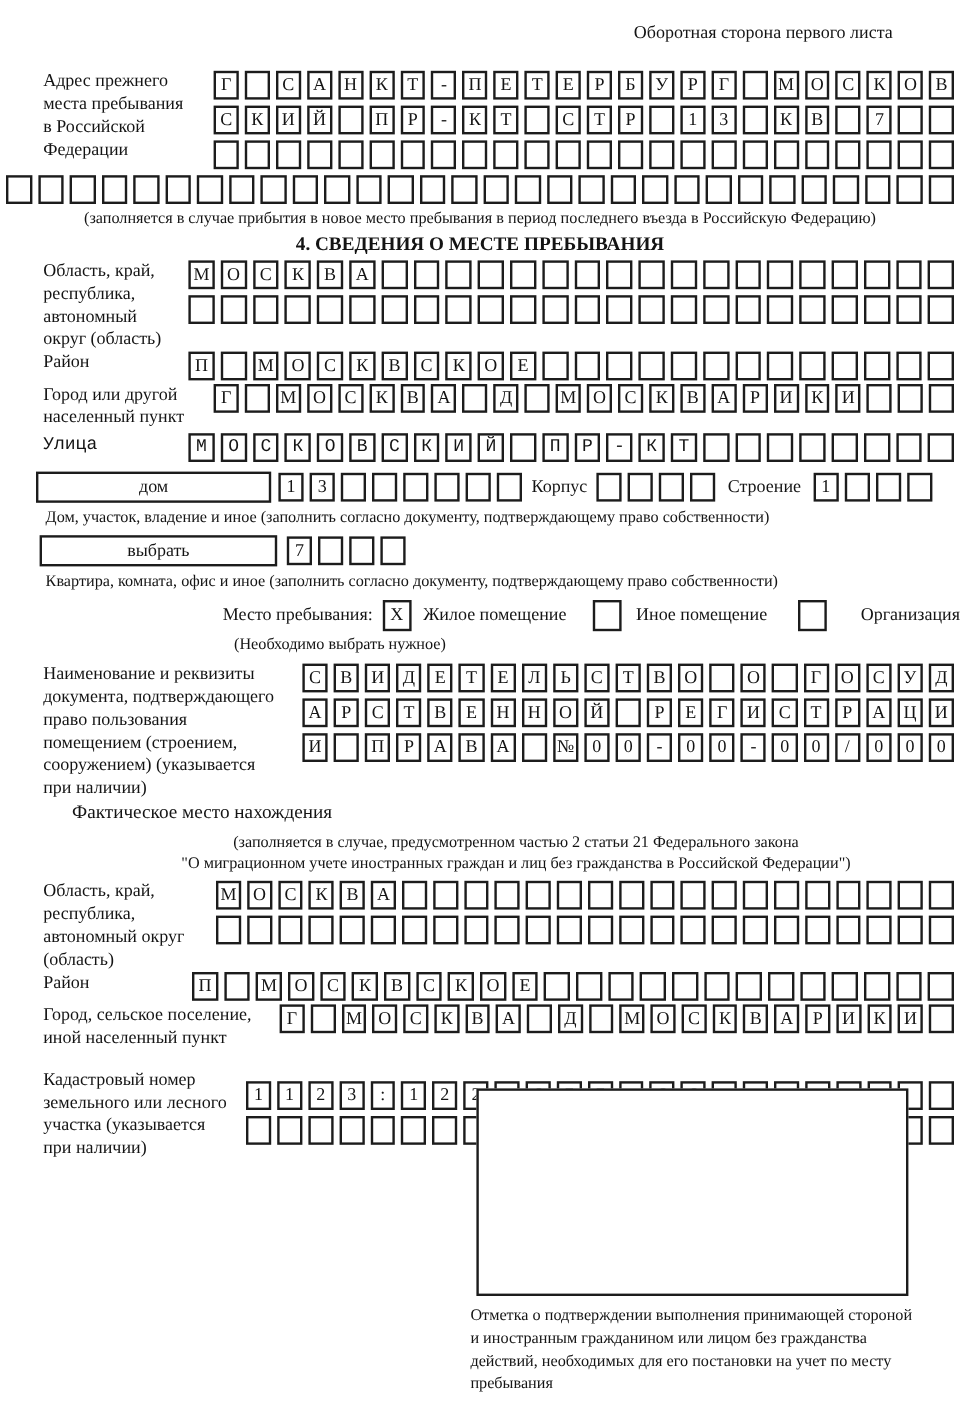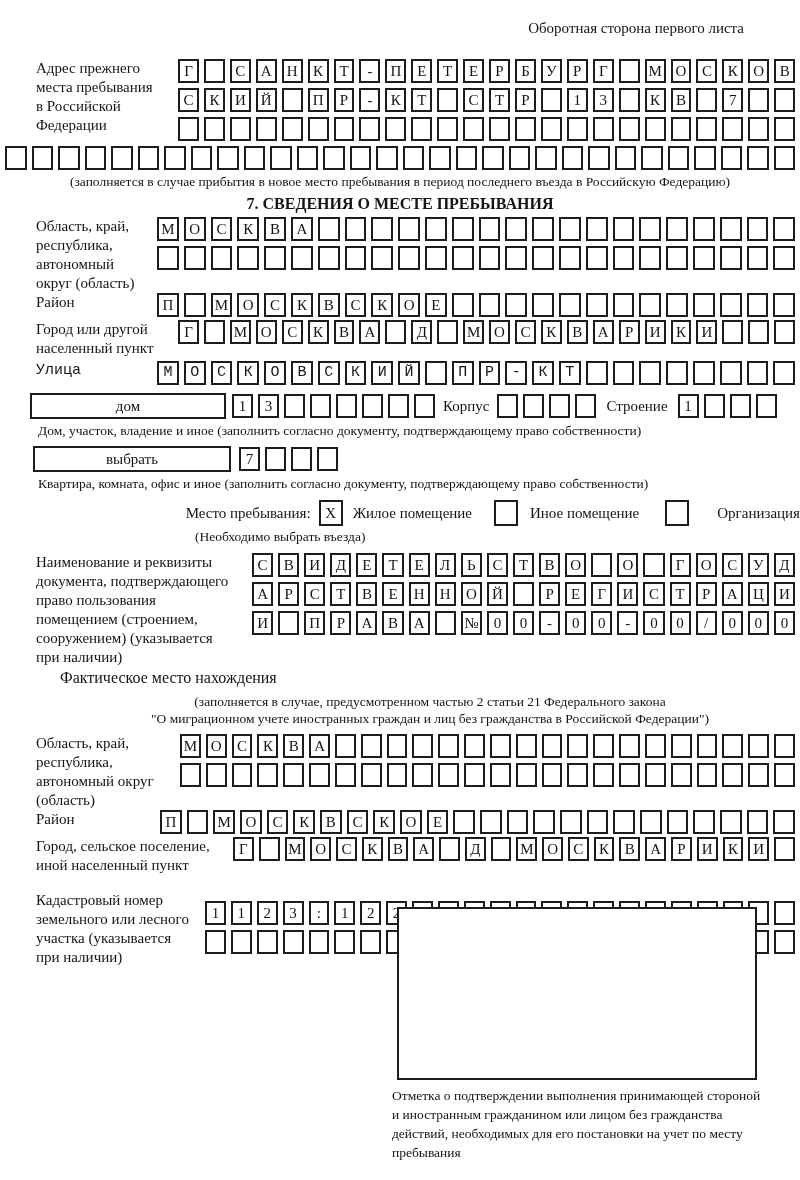--- a/index.html
+++ b/index.html
@@ -177,21 +177,21 @@
       <span class="cell"></span>
       <span class="cell"></span>
       <span class="cell"></span>
       <span class="cell"></span>
       <span class="cell"></span>
       <span class="cell"></span>
       <span class="cell"></span>
     </div>
   <div class="cap center">(заполняется в случае прибытия в новое место пребывания в период последнего въезда в Российскую Федерацию)</div>
 
-  <div class="sec-title">7. СВЕДЕНИЯ О МЕСТЕ ПРЕБЫВАНИЯ</div>
+  <div class="sec-title">4. СВЕДЕНИЯ О МЕСТЕ ПРЕБЫВАНИЯ</div>
 
   <div class="frow block">
     <div class="lab" style="flex:0 0 157px;">Область, край,
 республика,
 автономный
 округ (область)</div>
     <div class="cellcol">
       <div class="cells">
           <span class="cell">М</span>
           <span class="cell">О</span>
@@ -386,21 +386,21 @@
 
   <div class="mestorow">
     <span>Место пребывания:</span>
     <span class="cb" style="margin-left:8px;">X</span>
     <span style="margin-left:10px;">Жилое помещение</span>
     <span class="cb" style="margin-left:22px;"></span>
     <span style="margin-left:12px;">Иное помещение</span>
     <span class="cb" style="margin-left:26px;"></span>
     <span style="margin-left:28px;">Организация</span>
   </div>
-  <div class="note">(Необходимо выбрать въезда)</div>
+  <div class="note">(Необходимо выбрать нужное)</div>
 
   <div class="frow" style="margin-top:8px;">
     <div class="lab" style="flex:0 0 252px;">Наименование и реквизиты
 документа, подтверждающего
 право пользования
 помещением (строением,
 сооружением) (указывается
 при наличии)</div>
     <div class="cellcol">
       <div class="cells">

